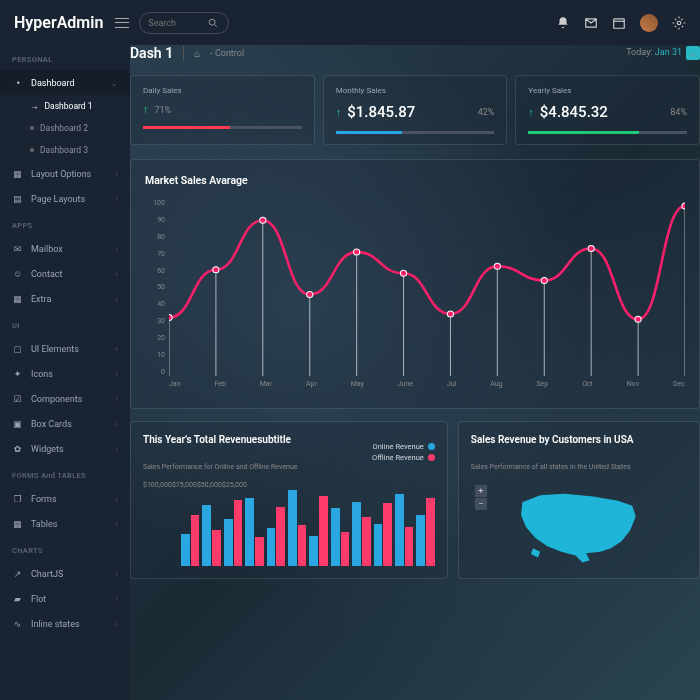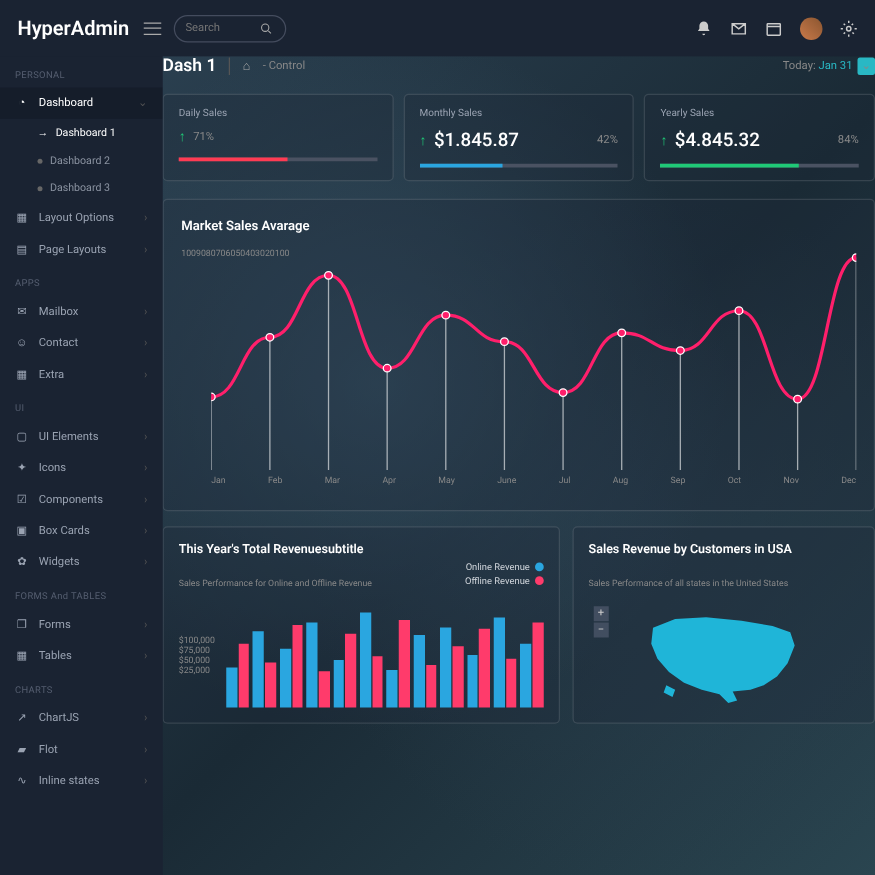--- a/index.html
+++ b/index.html
@@ -10,21 +10,21 @@
 .brand{font-size:16px;font-weight:600;color:#fff;margin-right:12px}
 .burger{width:14px;height:10px;display:flex;flex-direction:column;justify-content:space-between;cursor:pointer;margin-right:10px}
 .burger span{height:1px;background:#aaa}
 .search{flex:0 0 90px;height:22px;border:1px solid #444c5e;border-radius:11px;display:flex;align-items:center;padding:0 8px;color:#888}
 .search input{background:none;border:none;outline:none;color:#ccc;font-size:9px;width:60px}
 .spacer{flex:1}
 .topicons{display:flex;gap:14px;align-items:center}
 .topicons svg,.topicons .ico{width:14px;height:14px;fill:#ccc;cursor:pointer}
 .avatar{width:18px;height:18px;border-radius:50%;background:linear-gradient(45deg,#c97a4a,#8a5530)}
 .sidebar{position:absolute;left:0;top:45px;bottom:0;width:130px;background:#1a2332;z-index:2;overflow:hidden;font-size:9px}
-.sect{color:#555e70;font-size:7.5px;font-weight:400;padding:10px 12px 6px;letter-spacing:0.3px}
+.sect{color:#555e70;font-size:7.5px;font-weight:700;padding:10px 12px 6px;letter-spacing:0.3px}
 .navitem{display:flex;align-items:center;padding:7px 12px;color:#9aa3b2;cursor:pointer;gap:8px;position:relative}
 .navitem.active{background:#151d2a;color:#fff}
 .navitem .ico{width:11px;height:11px;display:flex;align-items:center;justify-content:center;flex-shrink:0}
 .navitem .chev{margin-left:auto;font-size:9px;color:#555}
 .subitem{padding:6px 12px 6px 30px;color:#8a92a0;cursor:pointer;font-size:8.5px;display:flex;align-items:center;gap:6px}
 .subitem.active{color:#fff}
 .subitem .dot{width:4px;height:4px;border-radius:50%;background:#666}
 .main{position:absolute;left:130px;top:45px;right:0;bottom:0;z-index:1;overflow:hidden}
 .pagetitle{display:flex;align-items:center;gap:10px;margin-bottom:14px}
 .pagetitle h1{font-size:14px;font-weight:600;color:#fff}
@@ -39,33 +39,33 @@
 .kpi .lbl{font-size:8px;color:#9aa3b2;margin-bottom:8px}
 .kpi .row{display:flex;align-items:center;gap:6px}
 .kpi .arrow{color:#1fc977;font-size:11px}
 .kpi .val{color:#fff;font-size:15px;font-weight:500;flex:1}
 .kpi .pct{color:#888;font-size:9px}
 .kpi .bar{height:3px;background:#4a5262;margin-top:10px;position:relative}
 .kpi .bar .fill{height:100%;position:absolute;left:0;top:0}
 .chartcard{border:1px solid rgba(255,255,255,0.12);border-radius:4px;padding:14px;background:rgba(30,40,55,0.3);margin-bottom:12px}
 .chartcard h3{font-size:10.5px;color:#fff;font-weight:600;margin-bottom:12px}
 .linechart{position:relative;height:195px}
-.yaxis{position:absolute;left:0;top:0;bottom:18px;width:20px;display:flex;flex-direction:row;justify-content:space-between;font-size:7px;color:#888;text-align:right}
+.yaxis{position:absolute;left:0;top:0;bottom:18px;width:20px;display:flex;flex-direction:column;justify-content:space-between;font-size:7px;color:#888;text-align:right}
 .plotarea{position:absolute;left:24px;right:0;top:0;bottom:18px}
 .xaxis{position:absolute;left:24px;right:0;bottom:0;height:14px;display:flex;justify-content:space-between;font-size:7px;color:#888}
 .bottomrow{display:flex;gap:10px}
 .revcard{flex:1.35;border:1px solid rgba(255,255,255,0.12);border-radius:4px;padding:12px;background:rgba(30,40,55,0.3)}
 .revcard h3{font-size:10px;color:#fff;font-weight:600}
 .revcard .sub{font-size:7px;color:#888;margin-top:18px}
-.revhead{display:flex;justify-content:space-between;align-items:flex-end}
+.revhead{display:flex;justify-content:space-between;align-items:center}
 .legend{font-size:7.5px;text-align:right}
 .legend div{display:flex;align-items:center;gap:4px;justify-content:flex-end;margin-bottom:2px}
 .legend .sw{width:7px;height:7px;border-radius:50%}
 .barchart{position:relative;height:85px;margin-top:10px}
-.barchart .yax{position:absolute;left:0;top:0;bottom:0;width:34px;display:flex;flex-direction:column;justify-content:center;font-size:7px;color:#888}
+.barchart .yax{position:absolute;left:0;top:0;bottom:12px;width:34px;display:flex;flex-direction:row;justify-content:space-between;font-size:7px;color:#888}
 .barchart .bars{position:absolute;left:38px;right:0;top:0;bottom:0;display:flex;align-items:flex-end;gap:3px}
 .grp{flex:1;display:flex;gap:1px;align-items:flex-end;height:100%}
 .grp div{flex:1}
 .mapcard{flex:1;border:1px solid rgba(255,255,255,0.12);border-radius:4px;padding:12px;background:rgba(30,40,55,0.3)}
 .mapcard h3{font-size:10px;color:#fff;font-weight:600}
 .mapcard .sub{font-size:7px;color:#888;margin-top:18px}
 .usmap{margin-top:10px;height:85px;position:relative}
 .mapctl{position:absolute;left:4px;top:4px;display:flex;flex-direction:column;gap:1px}
 .mapctl div{width:12px;height:12px;background:rgba(80,90,110,0.7);color:#ccc;font-size:9px;text-align:center;line-height:12px;cursor:pointer}
 svg{display:block}

